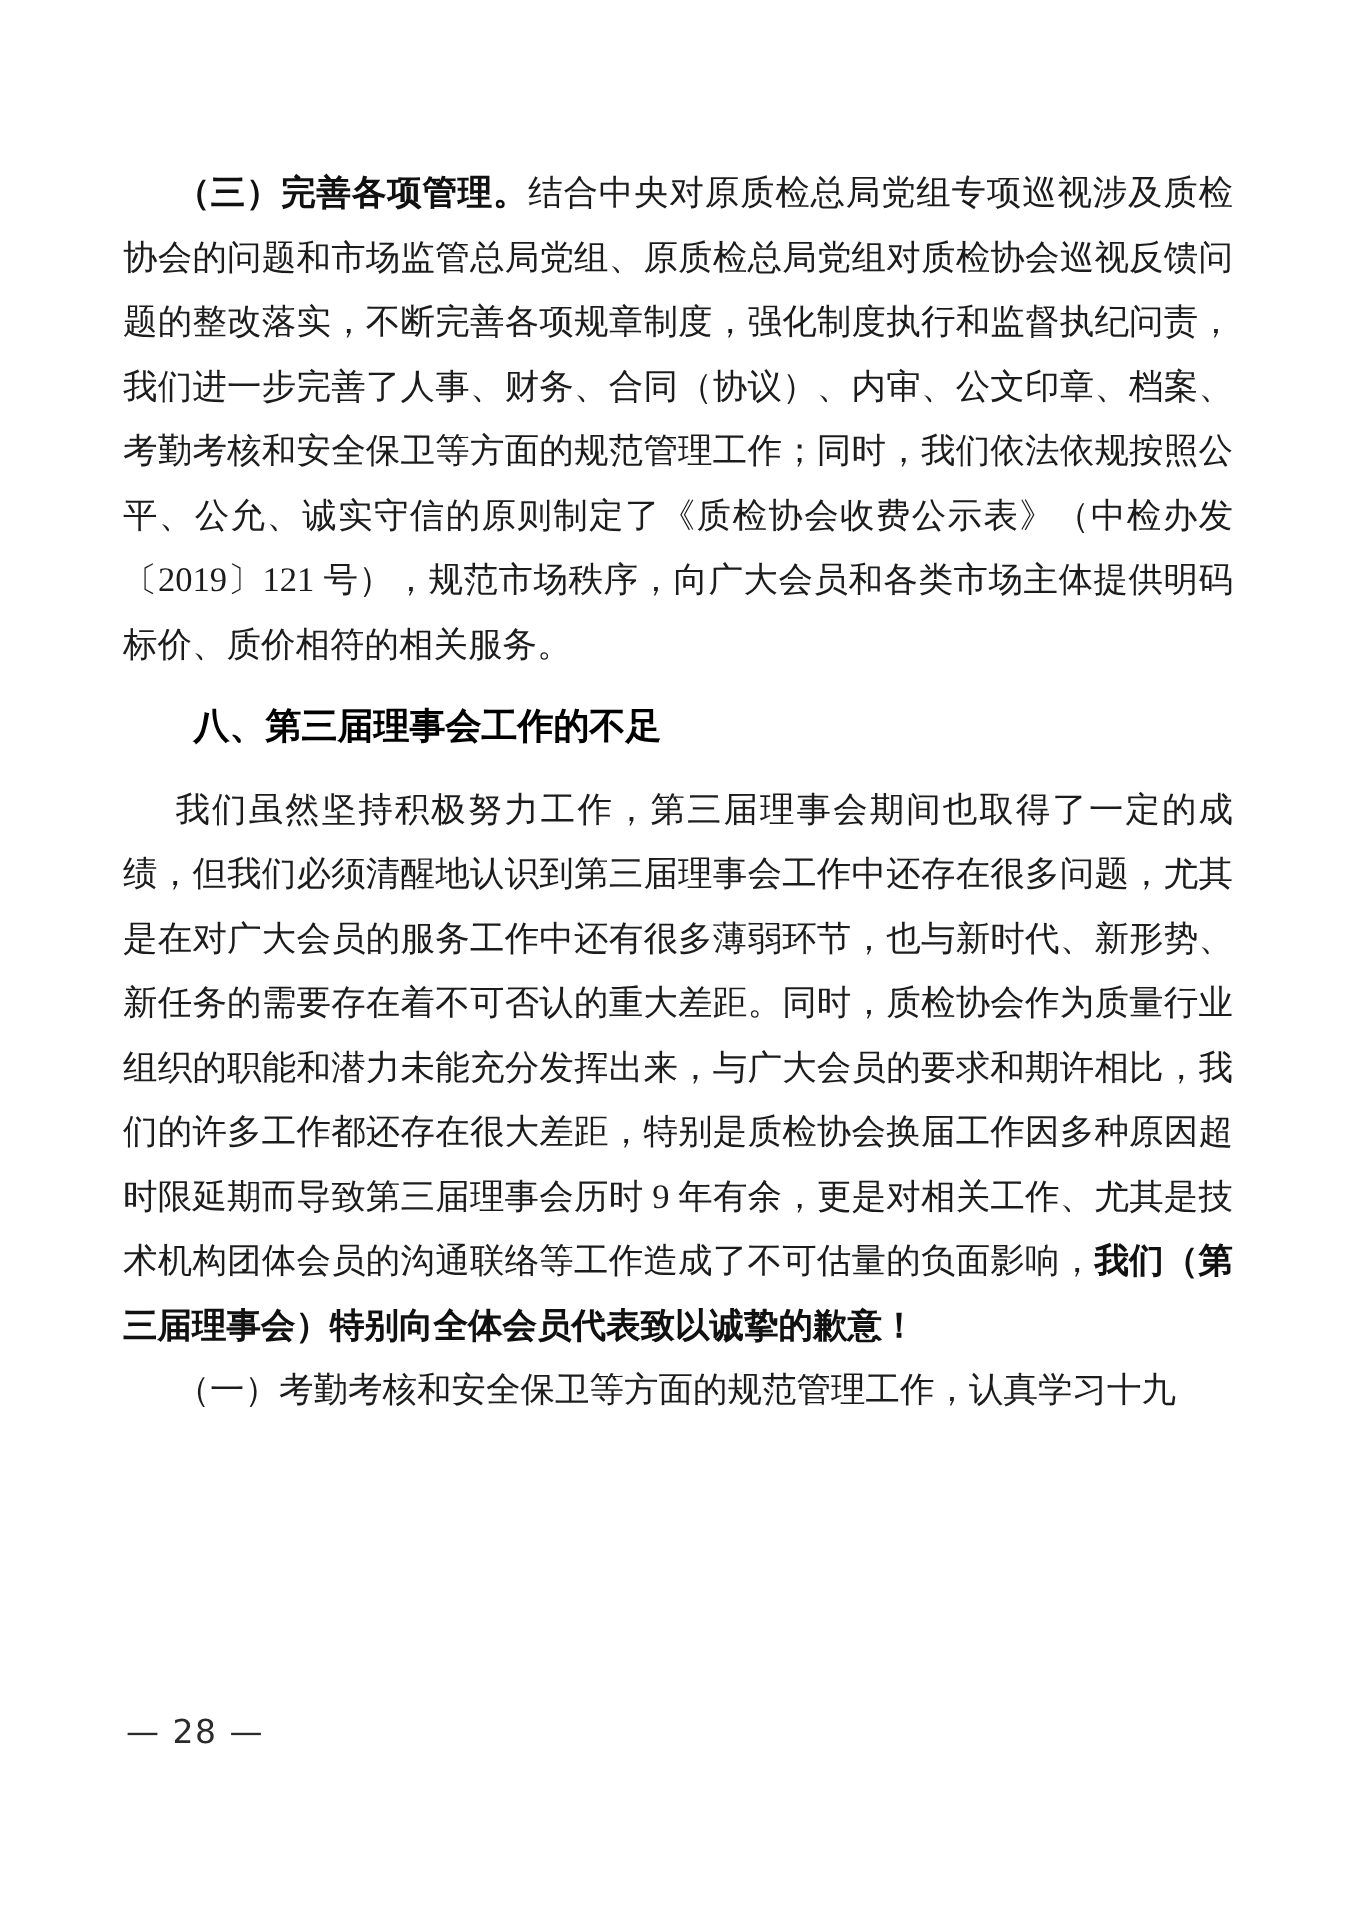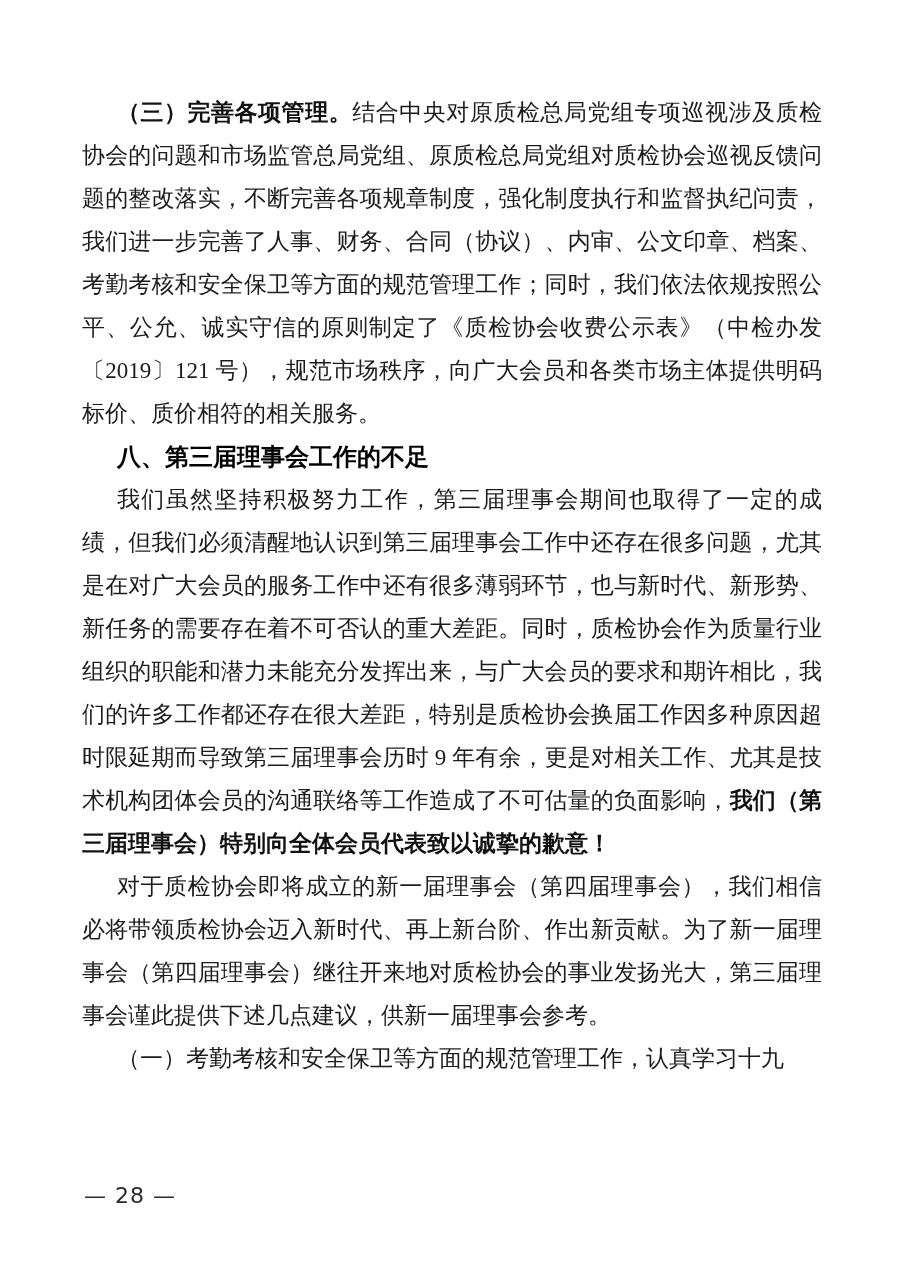--- a/index.html
+++ b/index.html
@@ -12,51 +12,51 @@
     position: relative;
     width: 900px;
     height: 1273px;
     background: #ffffff;
     overflow: hidden;
     font-family: "Liberation Serif", "DejaVu Serif", serif;
   }
   .content {
     position: absolute;
     left: 82px;
-    top: 91px;
+    top: 107px;
     width: 740px;
     color: #1c1c1c;
     font-size: 23px;
     line-height: 43px;
     text-align: justify;
     text-justify: inter-ideograph;
     word-break: normal;
   }
   .para {
     margin: 0;
     text-indent: 35px;
   }
   .para b {
     font-weight: bold;
     color: #111111;
   }
   .section-heading {
-    margin: 0;
+    margin: 12px;
     text-indent: 35px;
     font-family: "Liberation Sans", "DejaVu Sans", sans-serif;
     font-weight: bold;
     font-size: 24px;
     line-height: 43px;
     color: #000000;
     text-align: left;
   }
   .page-number {
     position: absolute;
     left: 84px;
-    top: 1179px;
+    top: 1139px;
     font-family: "DejaVu Sans", "Liberation Sans", sans-serif;
     font-size: 22px;
     line-height: 34px;
     color: #2b2b2b;
     letter-spacing: 1px;
   }
 </style>
 </head>
 <body>
 
@@ -64,21 +64,20 @@
 
   <main class="content">
 
     <p class="para"><b>（三）完善各项管理。</b><span>结合中央对原质检总局党组专项巡视涉及质检协会的问题和市场监管总局党组、原质检总局党组对质检协会巡视反馈问题的整改落实，不断完善各项规章制度，强化制度执行和监督执纪问责，我们进一步完善了人事、财务、合同（协议）、内审、公文印章、档案、考勤考核和安全保卫等方面的规范管理工作；同时，我们依法依规按照公平、公允、诚实守信的原则制定了《质检协会收费公示表》（中检办发〔2019〕121 号），规范市场秩序，向广大会员和各类市场主体提供明码标价、质价相符的相关服务。</span></p>
 
     <h2 class="section-heading">八、第三届理事会工作的不足</h2>
 
     <p class="para"><span>我们虽然坚持积极努力工作，第三届理事会期间也取得了一定的成绩，但我们必须清醒地认识到第三届理事会工作中还存在很多问题，尤其是在对广大会员的服务工作中还有很多薄弱环节，也与新时代、新形势、新任务的需要存在着不可否认的重大差距。同时，质检协会作为质量行业组织的职能和潜力未能充分发挥出来，与广大会员的要求和期许相比，我们的许多工作都还存在很大差距，特别是质检协会换届工作因多种原因超时限延期而导致第三届理事会历时 9 年有余，更是对相关工作、尤其是技术机构团体会员的沟通联络等工作造成了不可估量的负面影响，</span><b>我们（第三届理事会）特别向全体会员代表致以诚挚的歉意！</b></p>
 
 
-    <p class="para">对于质检协会即将成立的新一届理事会（第四届理事会），我们相信必将带领质检协会迈入新时代、再上新台阶、作出新贡献。为了新一届理事会（第四届理事会）继往开来地对质检协会的事业发扬光大，第三届理事会谨此提供下述几点建议，供新一届理事会参考。</p>
 
     <p class="para">（一）考勤考核和安全保卫等方面的规范管理工作，认真学习十九</p>
 
   </main>
 
   <div class="page-number">— 28 —</div>
 
 </div>
 
 </body></html>

